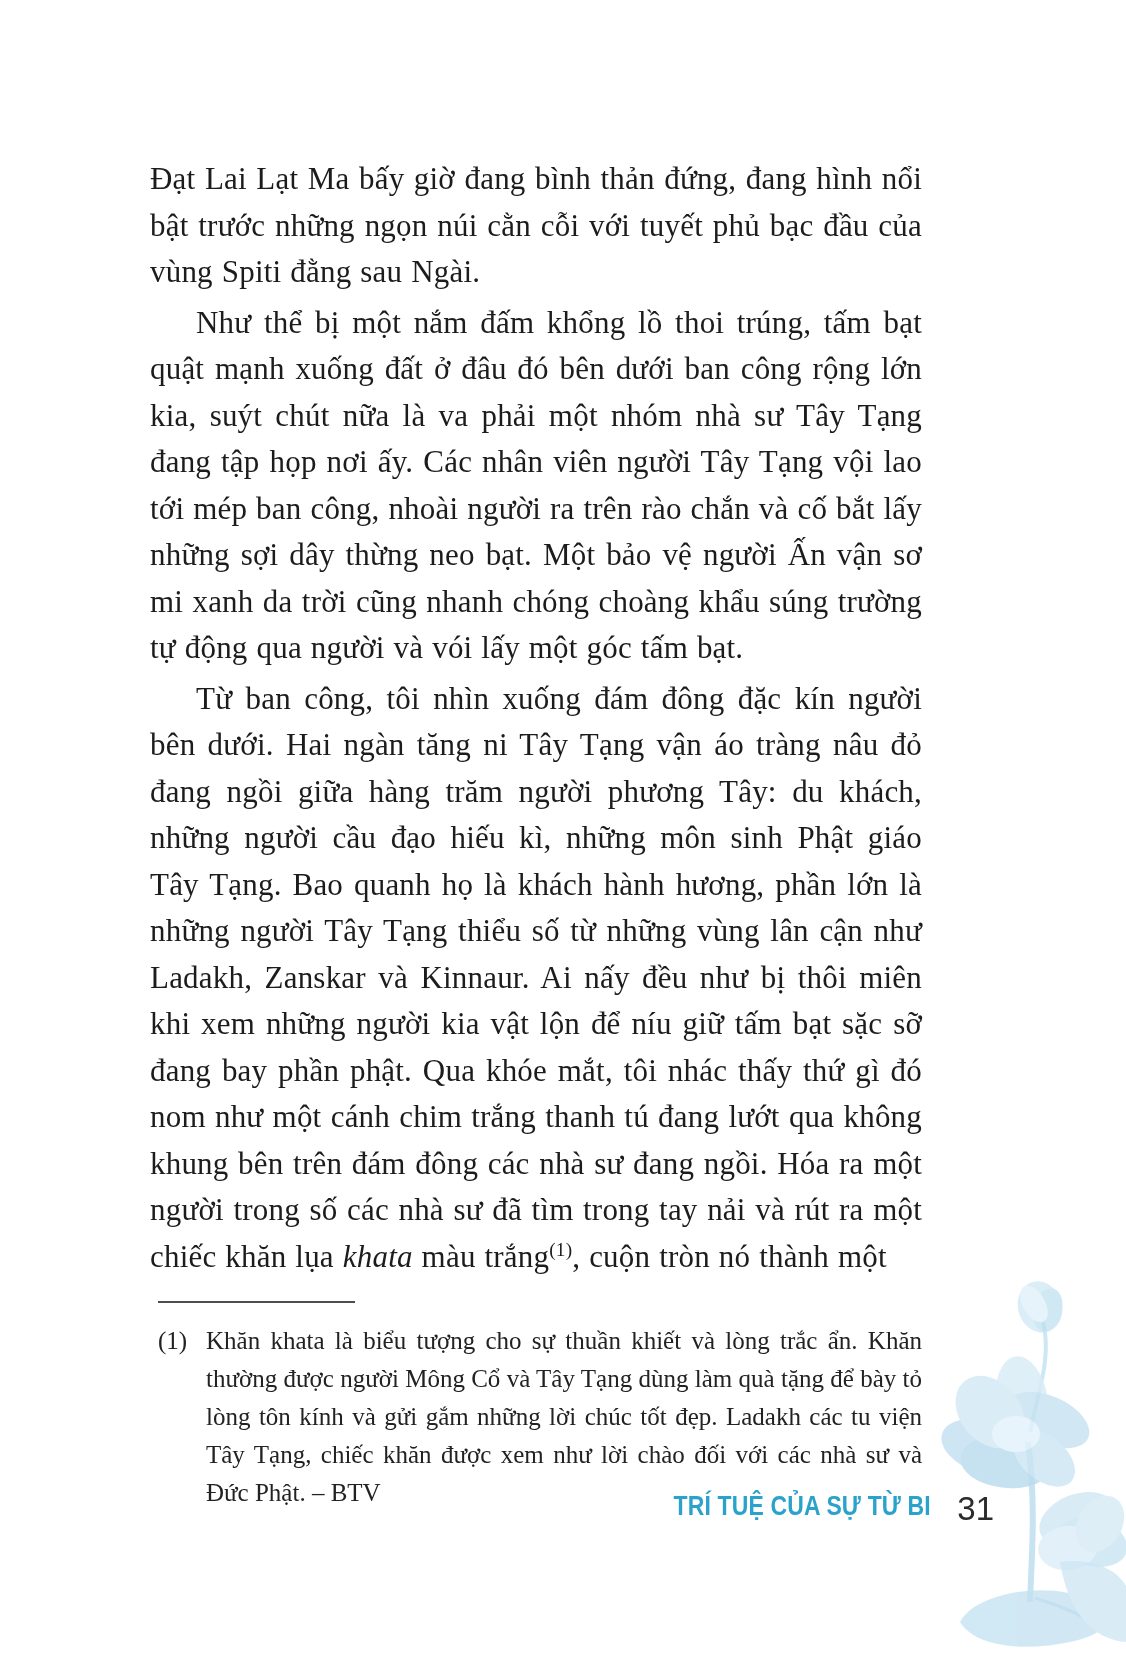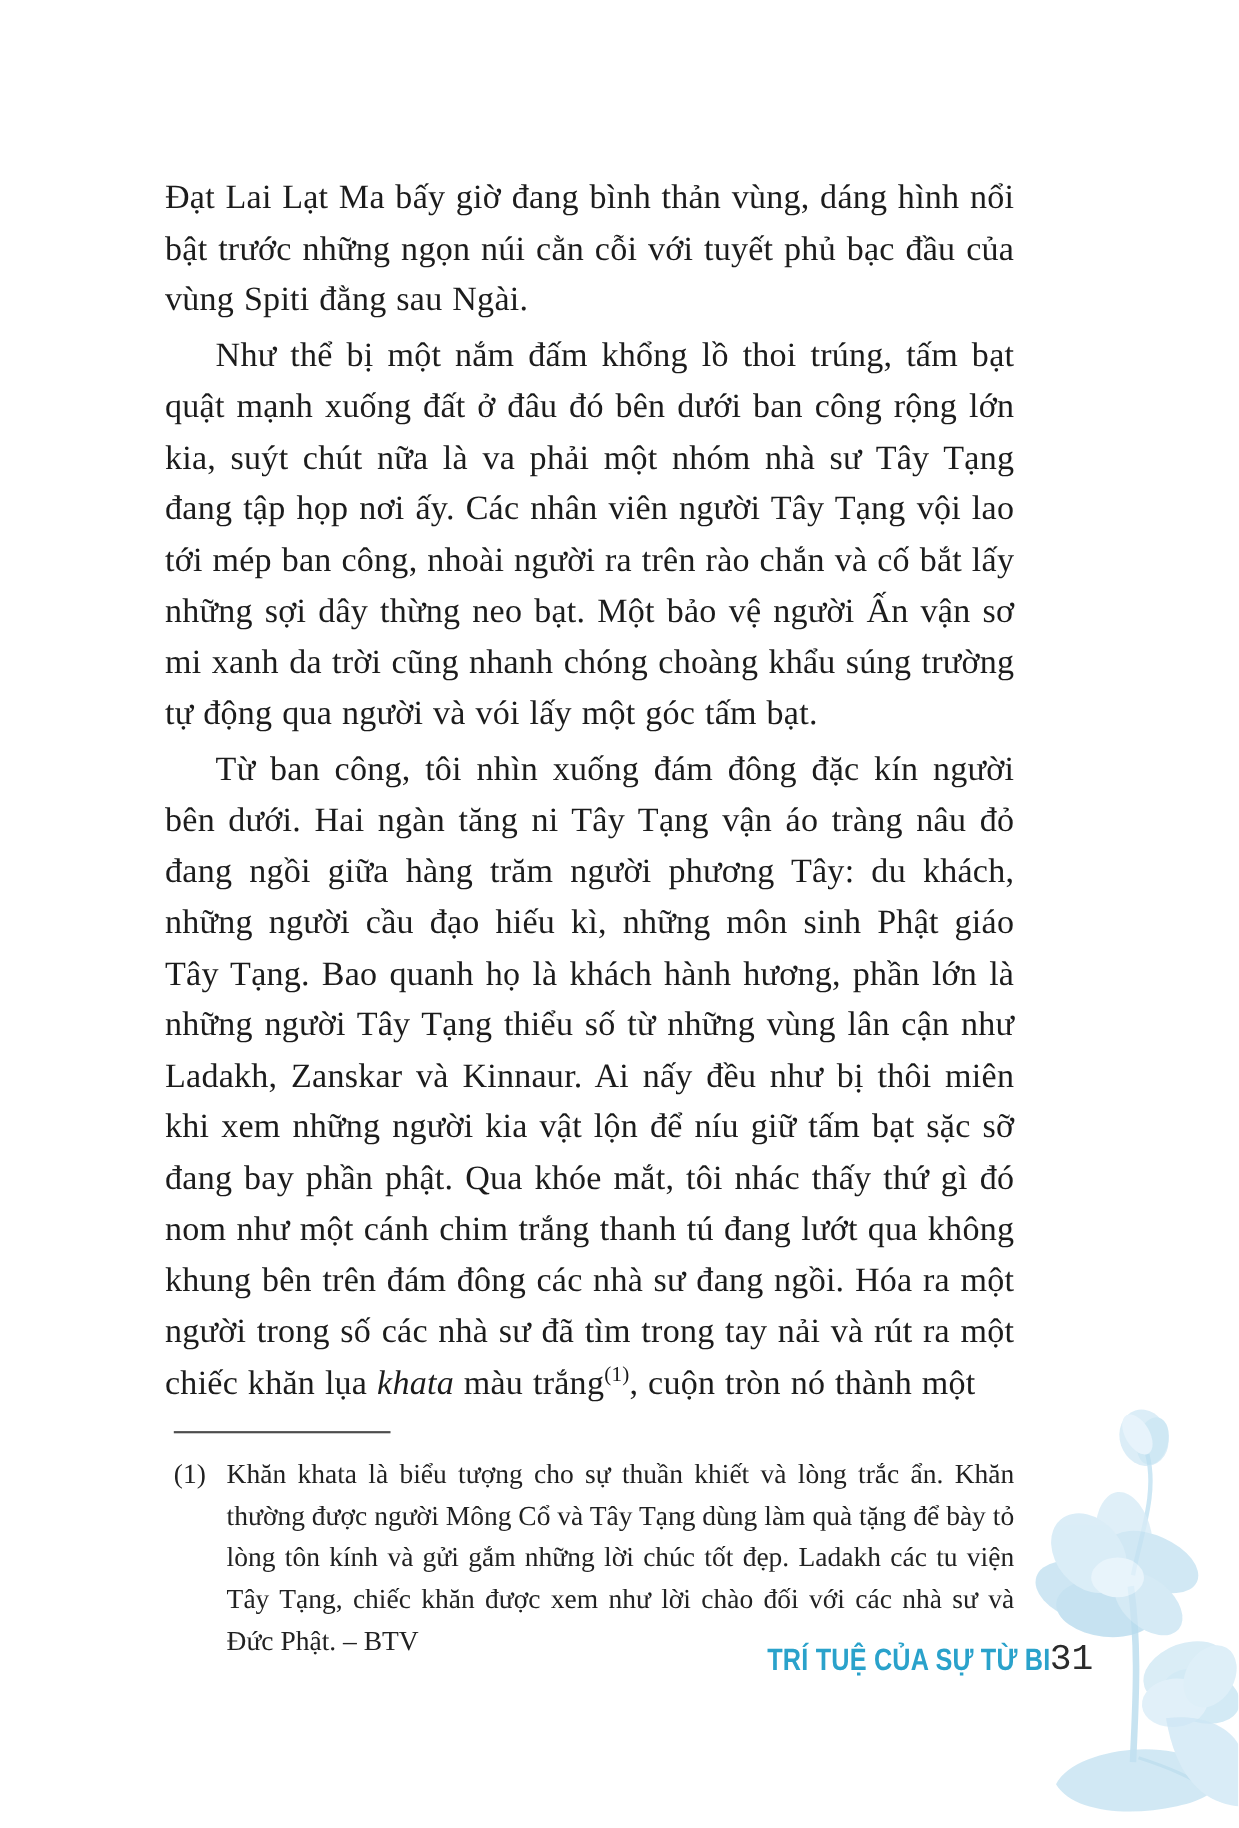--- a/index.html
+++ b/index.html
@@ -53,54 +53,55 @@
   }
   .footnote .fn-marker { text-align: left; }
   .footnote .fn-text { text-align: justify; }
   .page-footer {
     position: absolute;
     top: 1490px;
     left: 0;
     width: 994px;
     display: flex;
     justify-content: flex-end;
-    align-items: center;
+    align-items: flex-start;
+    gap: 26px;
   }
   .running-title {
     font-family: "Liberation Sans", sans-serif;
     font-weight: 700;
     font-size: 28px;
     color: #2aa2cb;
     letter-spacing: 0.2px;
     display: inline-block;
     transform: scaleX(0.82);
     transform-origin: right bottom;
     white-space: nowrap;
   }
   .page-number {
-    font-family: Liberation Mono, monospace;
+    font-family: Liberation Sans, sans-serif;
     font-size: 33px;
     color: #2b2b2b;
   }
   .lotus {
     position: absolute;
     right: 0;
     bottom: 0;
     width: 186px;
     height: 400px;
     pointer-events: none;
   }
 </style>
 </head>
 <body>
 
 <div class="page">
 
   <div class="body-text">
-    <p>Đạt Lai Lạt Ma bấy giờ đang bình thản vùng, dáng hình nổi bật trước những ngọn núi cằn cỗi với tuyết phủ bạc đầu của vùng Spiti đằng sau Ngài.</p>
+    <p>Đạt Lai Lạt Ma bấy giờ đang bình thản đứng, đang hình nổi bật trước những ngọn núi cằn cỗi với tuyết phủ bạc đầu của vùng Spiti đằng sau Ngài.</p>
     <p class="indent">Như thể bị một nắm đấm khổng lồ thoi trúng, tấm bạt quật mạnh xuống đất ở đâu đó bên dưới ban công rộng lớn kia, suýt chút nữa là va phải một nhóm nhà sư Tây Tạng đang tập họp nơi ấy. Các nhân viên người Tây Tạng vội lao tới mép ban công, nhoài người ra trên rào chắn và cố bắt lấy những sợi dây thừng neo bạt. Một bảo vệ người Ấn vận sơ mi xanh da trời cũng nhanh chóng choàng khẩu súng trường tự động qua người và vói lấy một góc tấm bạt.</p>
     <p class="indent"><span>Từ ban công, tôi nhìn xuống đám đông đặc kín người bên dưới. Hai ngàn tăng ni Tây Tạng vận áo tràng nâu đỏ đang ngồi giữa hàng trăm người phương Tây: du khách, những người cầu đạo hiếu kì, những môn sinh Phật giáo Tây Tạng. Bao quanh họ là khách hành hương, phần lớn là những người Tây Tạng thiểu số từ những vùng lân cận như Ladakh, Zanskar và Kinnaur. Ai nấy đều như bị thôi miên khi xem những người kia vật lộn để níu giữ tấm bạt sặc sỡ đang bay phần phật. Qua khóe mắt, tôi nhác thấy thứ gì đó nom như một cánh chim trắng thanh tú đang lướt qua không khung bên trên đám đông các nhà sư đang ngồi. Hóa ra một người trong số các nhà sư đã tìm trong tay nải và rút ra một chiếc khăn lụa </span><span class="italic-term">khata</span><span> màu trắng</span><sup class="fnref">(1)</sup><span>, cuộn tròn nó thành một</span></p>
   </div>
 
   <div class="footnote-rule"></div>
 
   <div class="footnote">
     <span class="fn-marker">(1)</span>
     <span class="fn-text">Khăn khata là biểu tượng cho sự thuần khiết và lòng trắc ẩn. Khăn thường được người Mông Cổ và Tây Tạng dùng làm quà tặng để bày tỏ lòng tôn kính và gửi gắm những lời chúc tốt đẹp. Ladakh các tu viện Tây Tạng, chiếc khăn được xem như lời chào đối với các nhà sư và Đức Phật. – BTV</span>
   </div>

